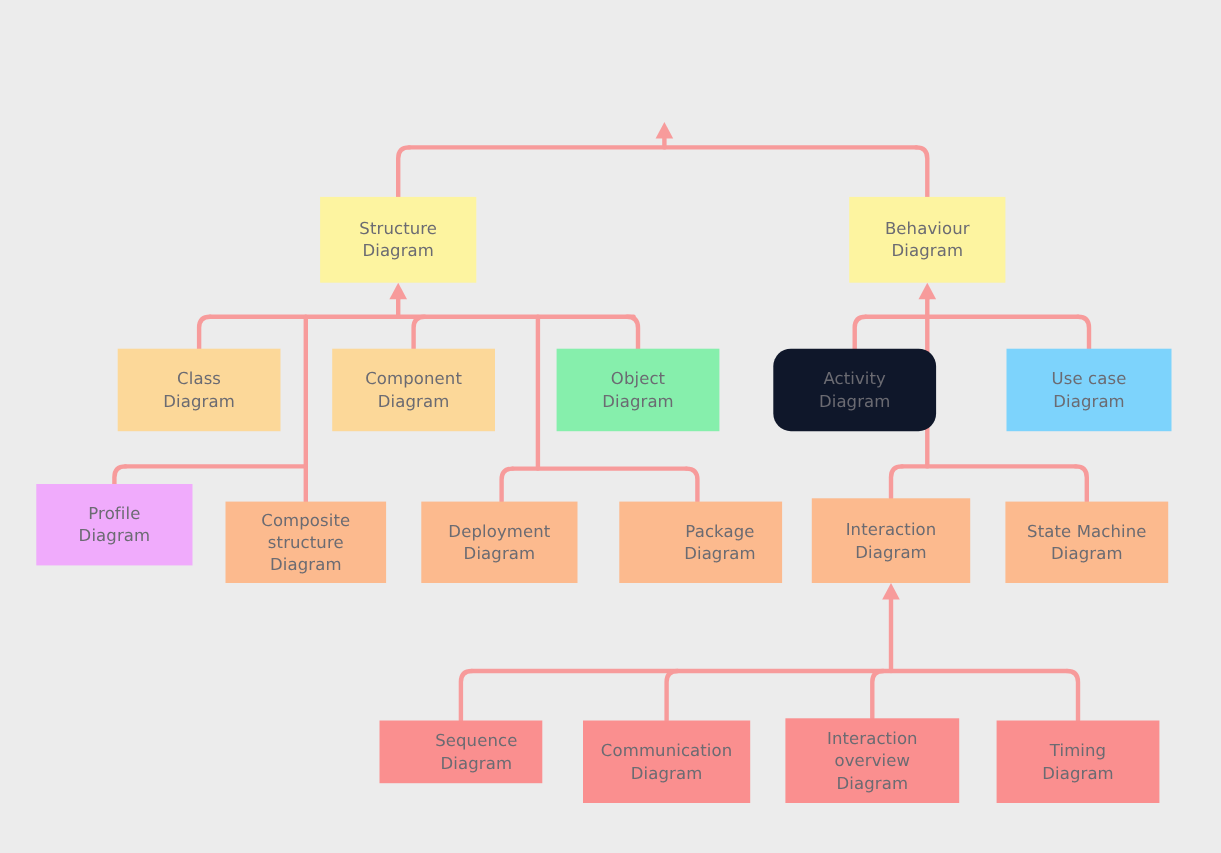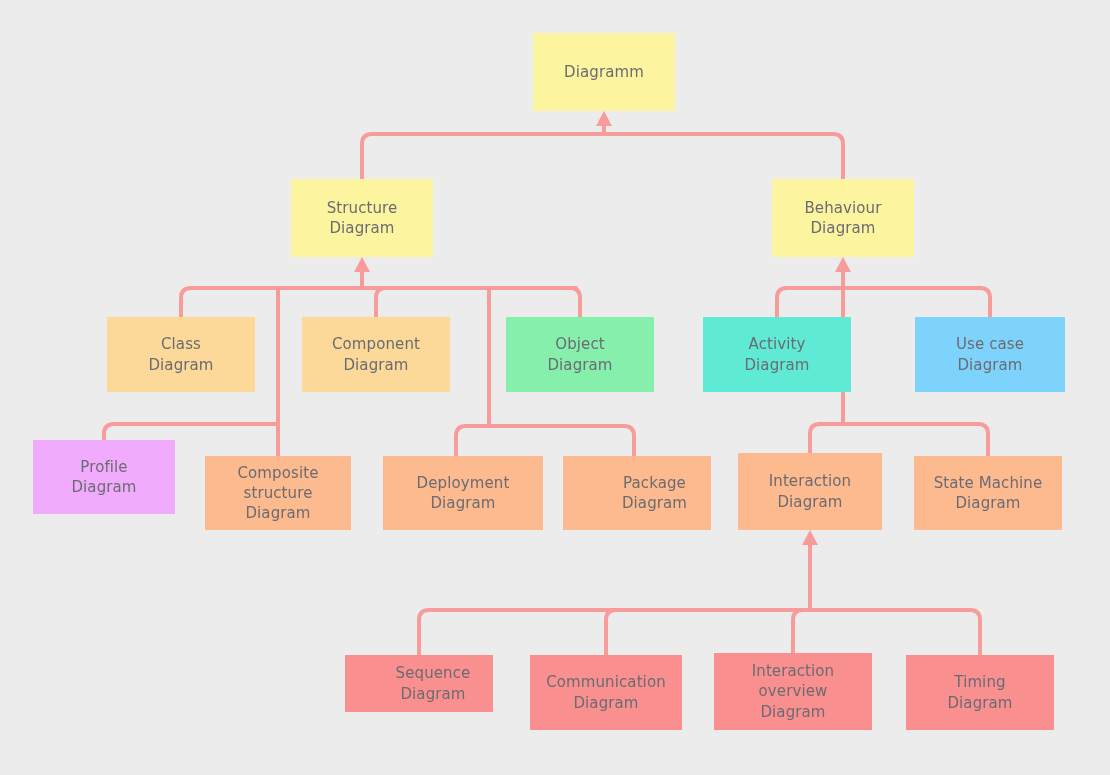--- a/index.html
+++ b/index.html
@@ -76,41 +76,40 @@
       <path d="M 810 453 L 810 434 Q 810 424 820 424" fill="none" stroke="#f79b9b" stroke-width="4" stroke-linecap="round" stroke-linejoin="round"></path>
       <path d="M 988 456 L 988 434 Q 988 424 978 424" fill="none" stroke="#f79b9b" stroke-width="4" stroke-linecap="round" stroke-linejoin="round"></path>
       <path d="M 429 610 L 970 610" fill="none" stroke="#f79b9b" stroke-width="4" stroke-linecap="round" stroke-linejoin="round"></path>
       <path d="M 419 655 L 419 620 Q 419 610 429 610" fill="none" stroke="#f79b9b" stroke-width="4" stroke-linecap="round" stroke-linejoin="round"></path>
       <path d="M 606 655 L 606 620 Q 606 610 616 610" fill="none" stroke="#f79b9b" stroke-width="4" stroke-linecap="round" stroke-linejoin="round"></path>
       <path d="M 793 653 L 793 620 Q 793 610 803 610" fill="none" stroke="#f79b9b" stroke-width="4" stroke-linecap="round" stroke-linejoin="round"></path>
       <path d="M 980 655 L 980 620 Q 980 610 970 610" fill="none" stroke="#f79b9b" stroke-width="4" stroke-linecap="round" stroke-linejoin="round"></path>
       <path d="M 810 610 L 810 545" fill="none" stroke="#f79b9b" stroke-width="4" stroke-linecap="round" stroke-linejoin="round"></path>
       <path d="M 810 530 L 802 545 L 818 545 Z" fill="#f79b9b"></path>
     </svg>
-<div class="node" style="left: 533px; top: 33px; width: 142px; height: 78px; background: rgb(253, 244, 160);">Diagramm</div>
     <div class="node" style="left: 291px; top: 179px; width: 142px; height: 78px; background: rgb(253, 244, 160);">Structure
 Diagram</div>
     <div class="node" style="left: 772px; top: 179px; width: 142px; height: 78px; background: rgb(253, 244, 160);">Behaviour
 Diagram</div>
     <div class="node" style="left: 107px; top: 317px; width: 148px; height: 75px; background: rgb(252, 216, 153);">Class
 Diagram</div>
     <div class="node" style="left: 302px; top: 317px; width: 148px; height: 75px; background: rgb(252, 216, 153);">Component
 Diagram</div>
     <div class="node" style="left: 506px; top: 317px; width: 148px; height: 75px; background: #86efac;">Object
 Diagram</div>
-    <div class="node" style="left: 703px; top: 317px; width: 148px; height: 75px; background: #5eead4;">Activity
+    <div class="node" style="left: 703px; top: 317px; width: 148px; height: 75px; background: #0f172a; border-radius: 16px;">Activity
 Diagram</div>
     <div class="node" style="left: 915px; top: 317px; width: 150px; height: 75px; background: #7dd3fc;">Use case
 Diagram</div>
     <div class="node" style="left: 33px; top: 440px; width: 142px; height: 74px; background: #f0abfc;">Profile
 Diagram</div>
     <div class="node" style="left: 205px; top: 456px; width: 146px; height: 74px; background: rgb(252, 186, 142);">Composite
 structure
 Diagram</div>
-    <div class="node" style="left: 383px; top: 456px; width: 160px; height: 74px; background: rgb(252, 186, 142); text-align: center;">Deployment
+    <div class="node" style="left: 383px; top: 456px; width: 142px; height: 74px; background: rgb(252, 186, 142); text-align: center;">Deployment
 Diagram</div>
     <div class="node" style="left: 563px; top: 456px; width: 148px; height: 74px; background: rgb(252, 186, 142); padding-left: 35px;">Package
 Diagram</div>
     <div class="node" style="left: 738px; top: 453px; width: 144px; height: 77px; background: rgb(252, 186, 142);">Interaction
 Diagram</div>
     <div class="node" style="left: 914px; top: 456px; width: 148px; height: 74px; background: rgb(252, 186, 142);">State Machine
 Diagram</div>
     <div class="node" style="left: 345px; top: 655px; width: 148px; height: 57px; background: rgb(250, 143, 143); padding-left: 28px;">Sequence
 Diagram</div>
     <div class="node" style="left: 530px; top: 655px; width: 152px; height: 75px; background: rgb(250, 143, 143);">Communication

